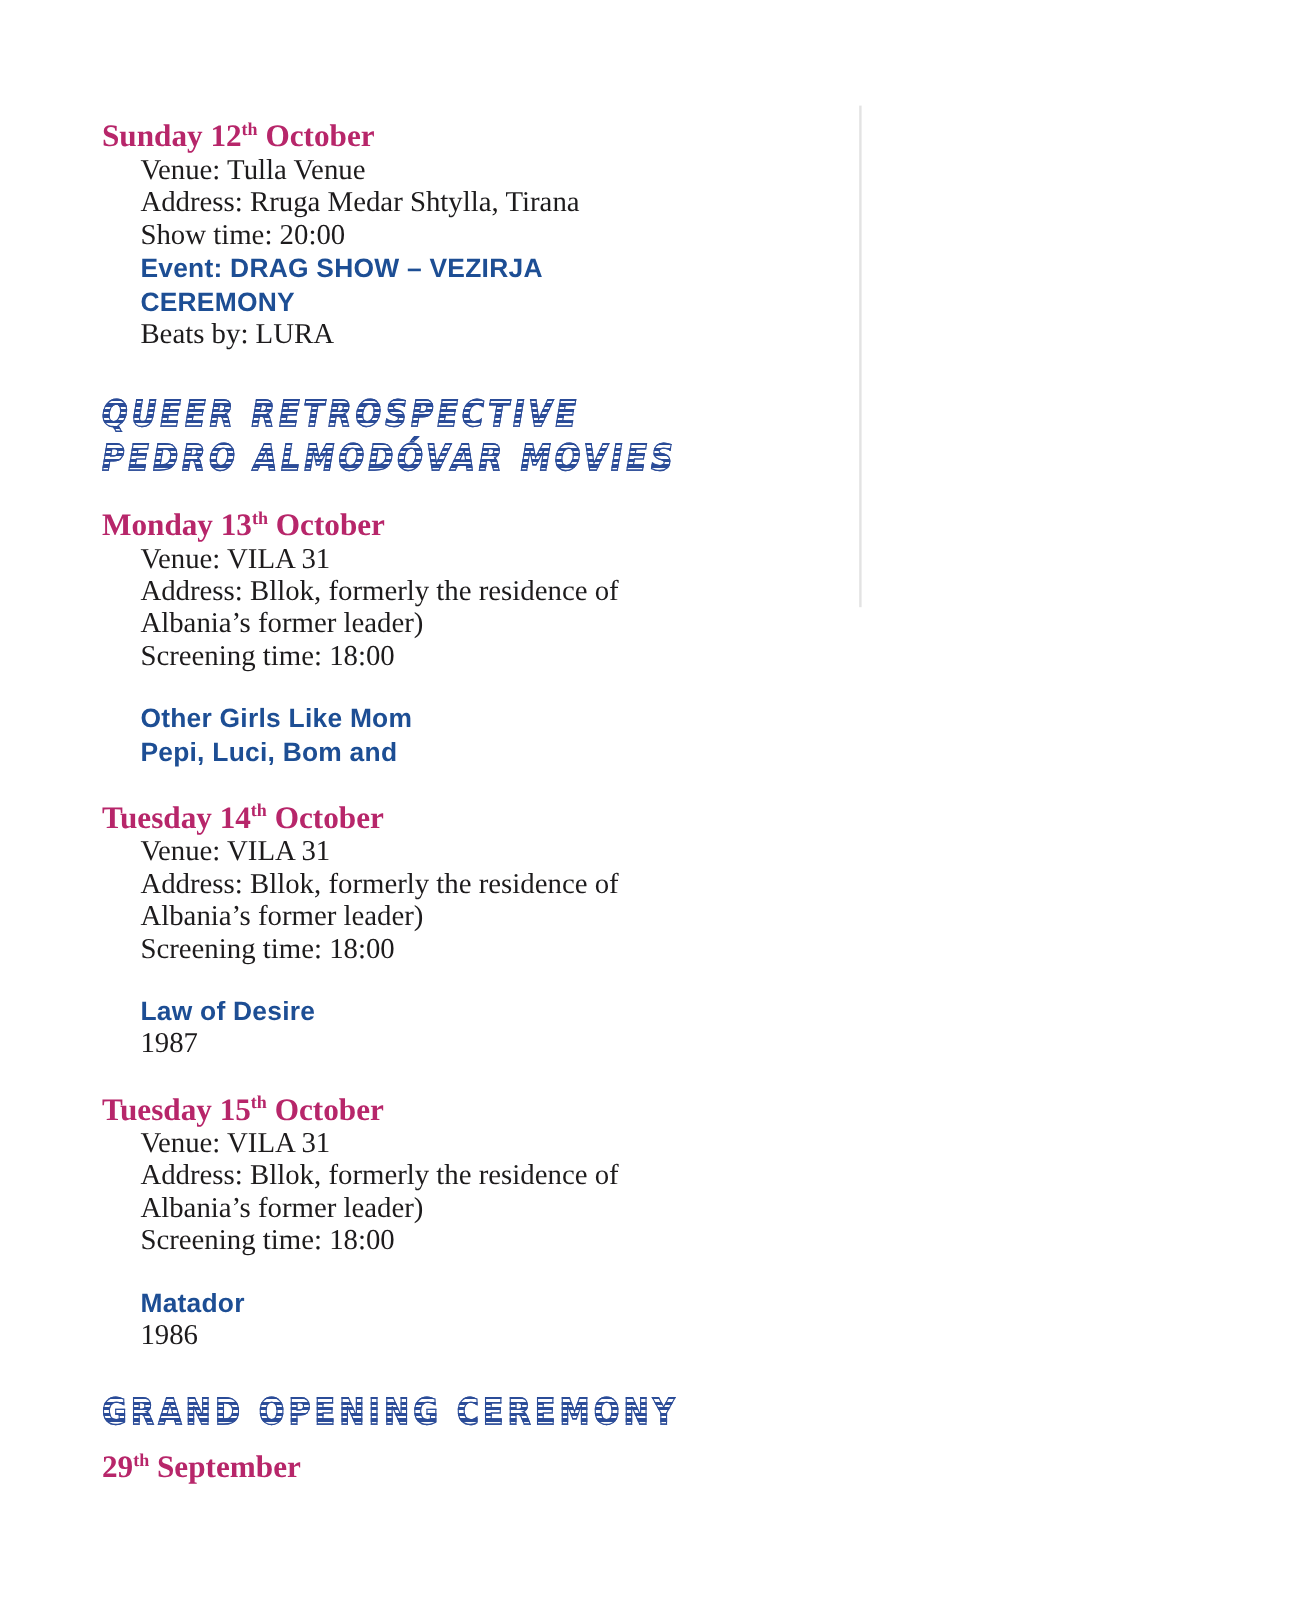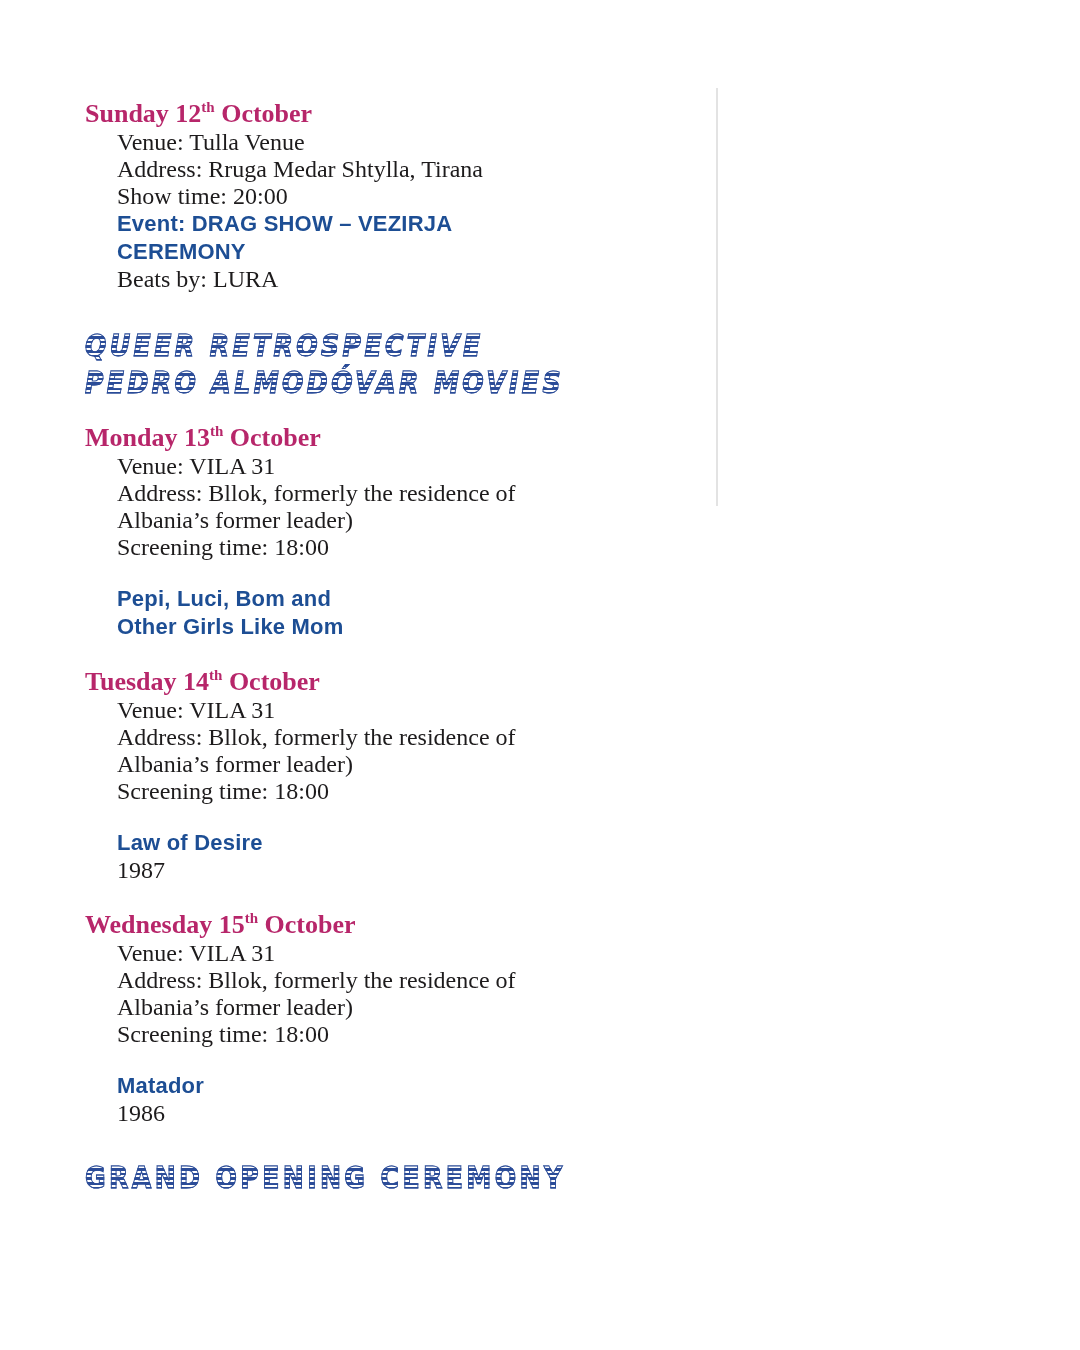--- a/index.html
+++ b/index.html
@@ -99,47 +99,48 @@
       <div class="display-heading">PEDRO ALMODÓVAR MOVIES</div>
     </div>
 
     <div class="block-day">
       <div class="day-heading"><span>Monday 13</span><sup class="ord">th</sup><span> October</span></div>
       <div class="detail indent">Venue: VILA 31</div>
       <div class="detail indent">Address: Bllok, formerly the residence of</div>
       <div class="detail indent">Albania’s former leader)</div>
       <div class="detail indent">Screening time: 18:00</div>
       <div class="movie-title">
+        <div class="bold-blue indent">Other Girls Like Mom</div>
         <div class="bold-blue indent">Pepi, Luci, Bom and</div>
-        <div class="bold-blue indent">Other Girls Like Mom</div>
       </div>
     </div>
 
     <div class="block-day">
       <div class="day-heading"><span>Tuesday 14</span><sup class="ord">th</sup><span> October</span></div>
       <div class="detail indent">Venue: VILA 31</div>
       <div class="detail indent">Address: Bllok, formerly the residence of</div>
       <div class="detail indent">Albania’s former leader)</div>
       <div class="detail indent">Screening time: 18:00</div>
       <div class="movie-title">
         <div class="bold-blue indent">Law of Desire</div>
         <div class="year indent">1987</div>
       </div>
     </div>
 
     <div class="block-day">
-      <div class="day-heading"><span>Wednesday 15</span><sup class="ord">th</sup><span> October</span></div>
+      <div class="day-heading"><span>Tuesday 15</span><sup class="ord">th</sup><span> October</span></div>
       <div class="detail indent">Venue: VILA 31</div>
       <div class="detail indent">Address: Bllok, formerly the residence of</div>
       <div class="detail indent">Albania’s former leader)</div>
       <div class="detail indent">Screening time: 18:00</div>
       <div class="movie-title">
         <div class="bold-blue indent">Matador</div>
         <div class="year indent">1986</div>
       </div>
     </div>
 
     <div class="block-grand-heading">
       <div class="display-heading">GRAND OPENING CEREMONY</div>
+      <div class="day-heading grand-date"><span>29</span><sup class="ord">th</sup><span> September</span></div>
     </div>
 
   </div>
 </div>
 
 </body></html>

